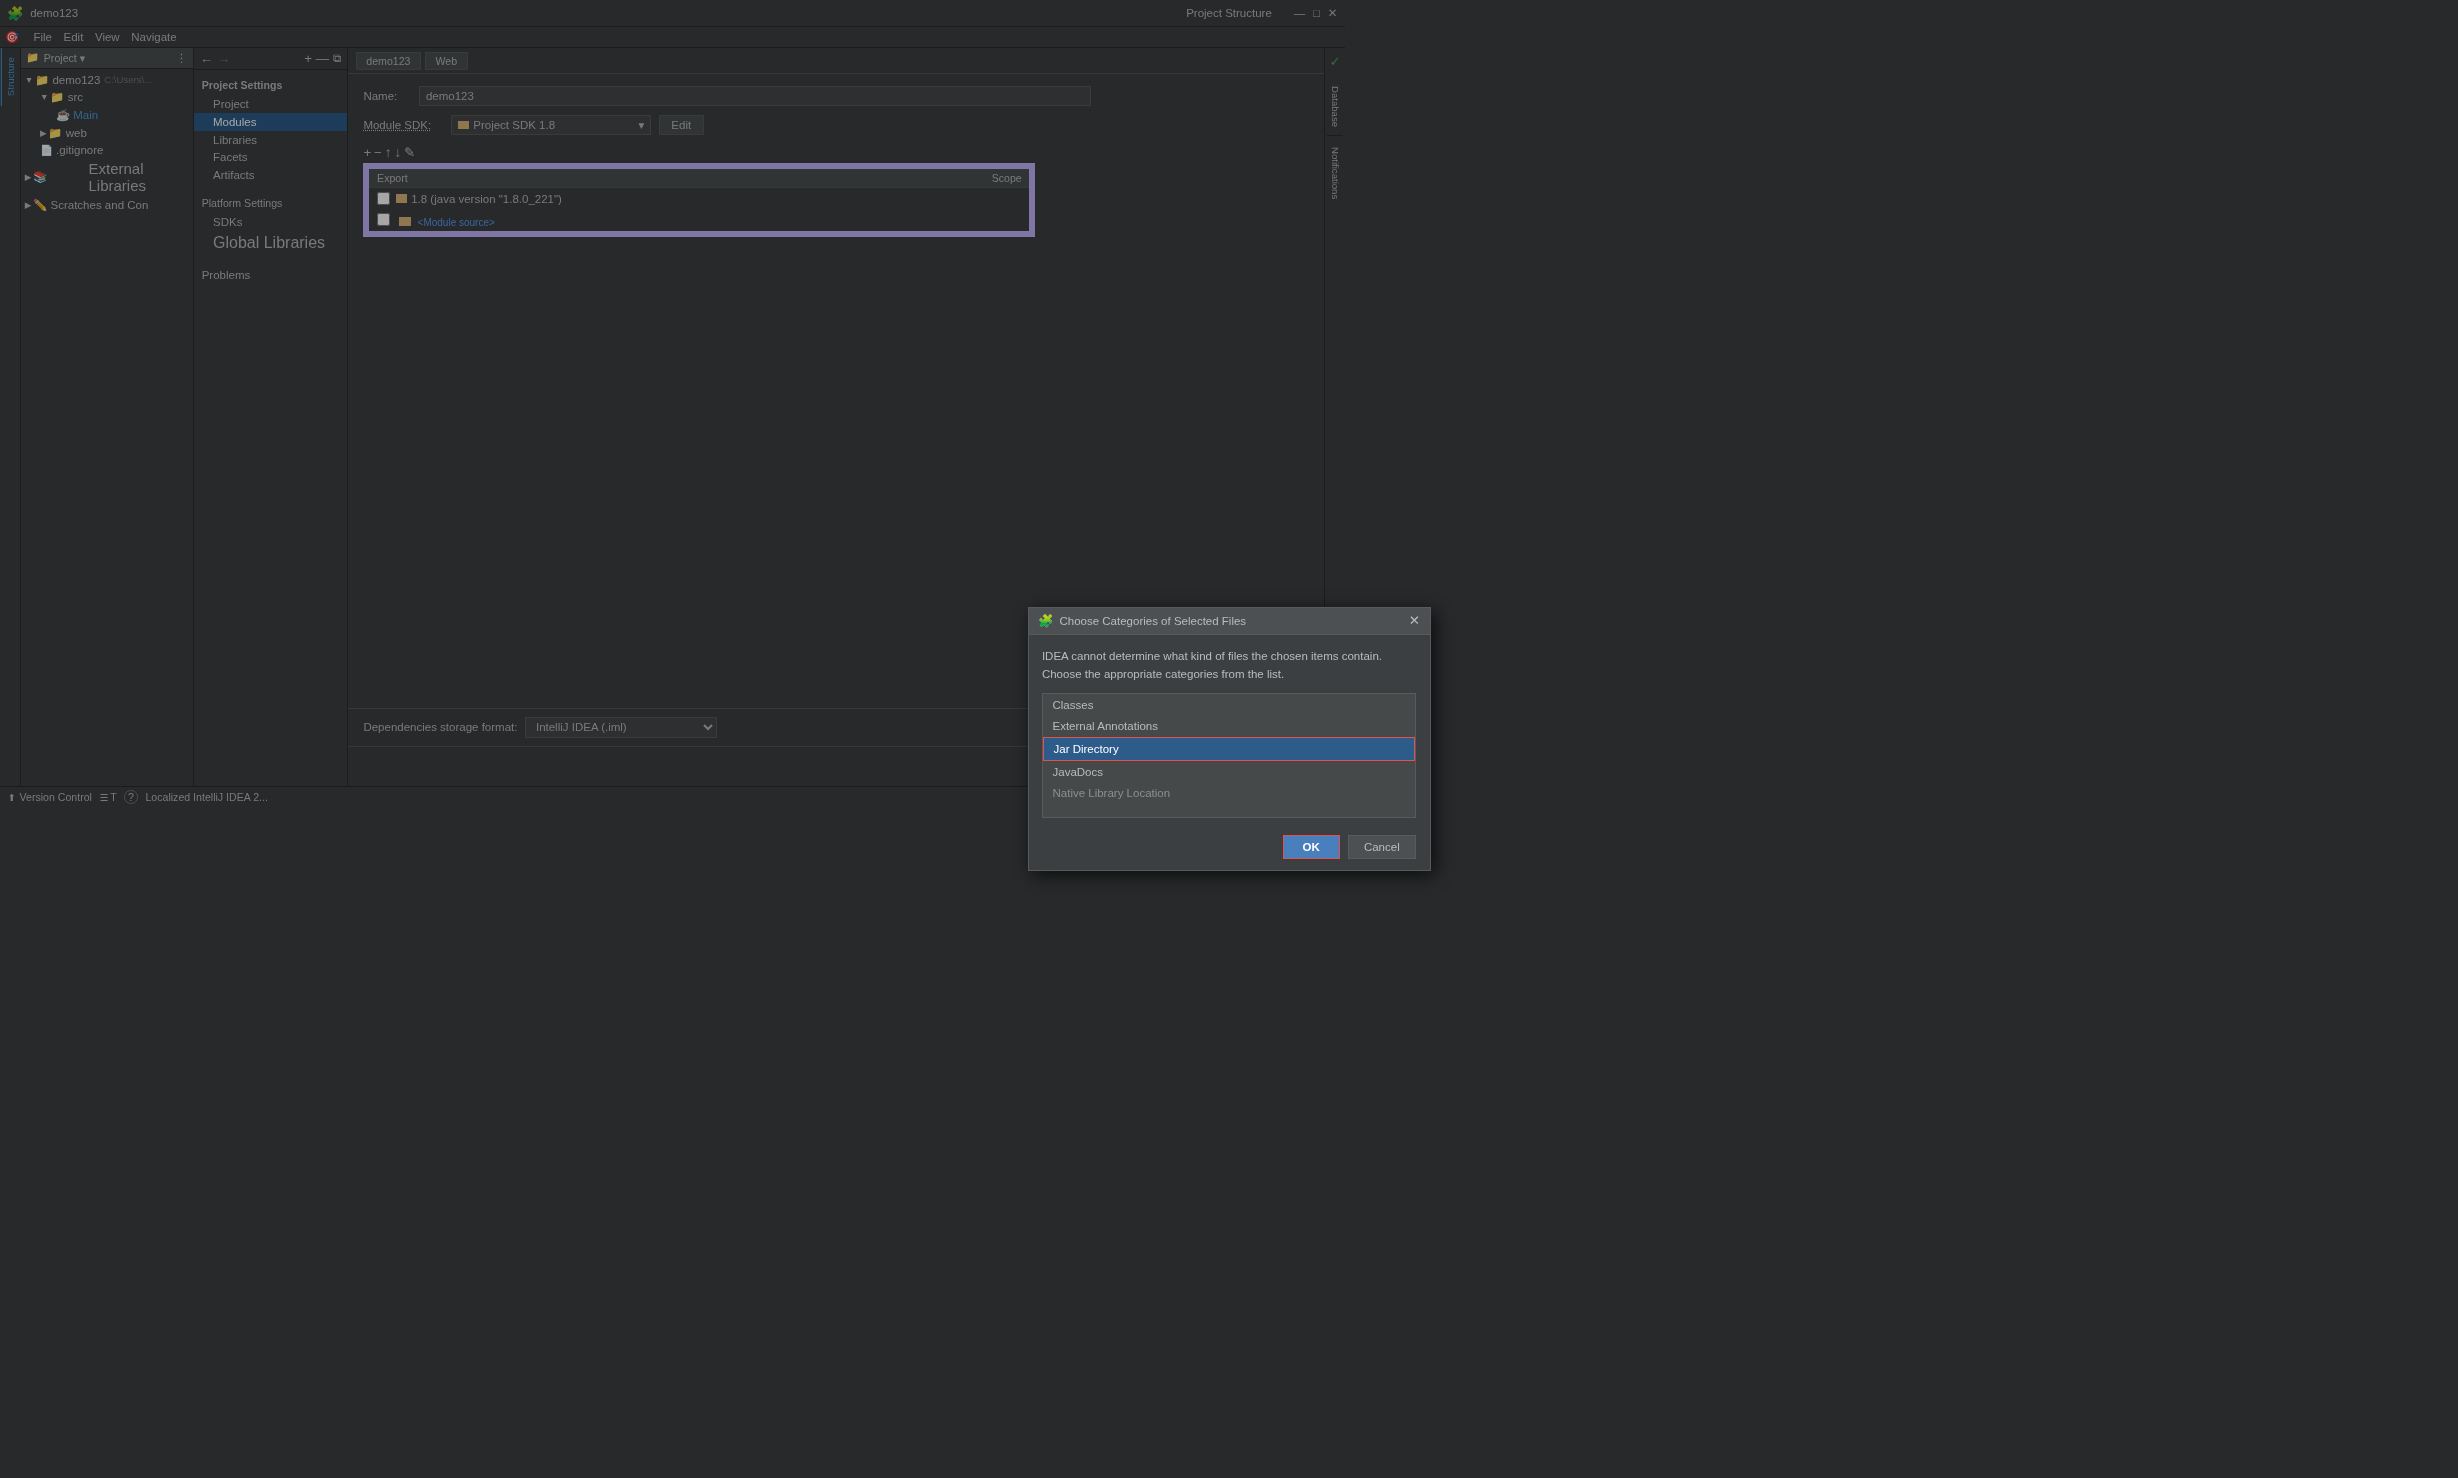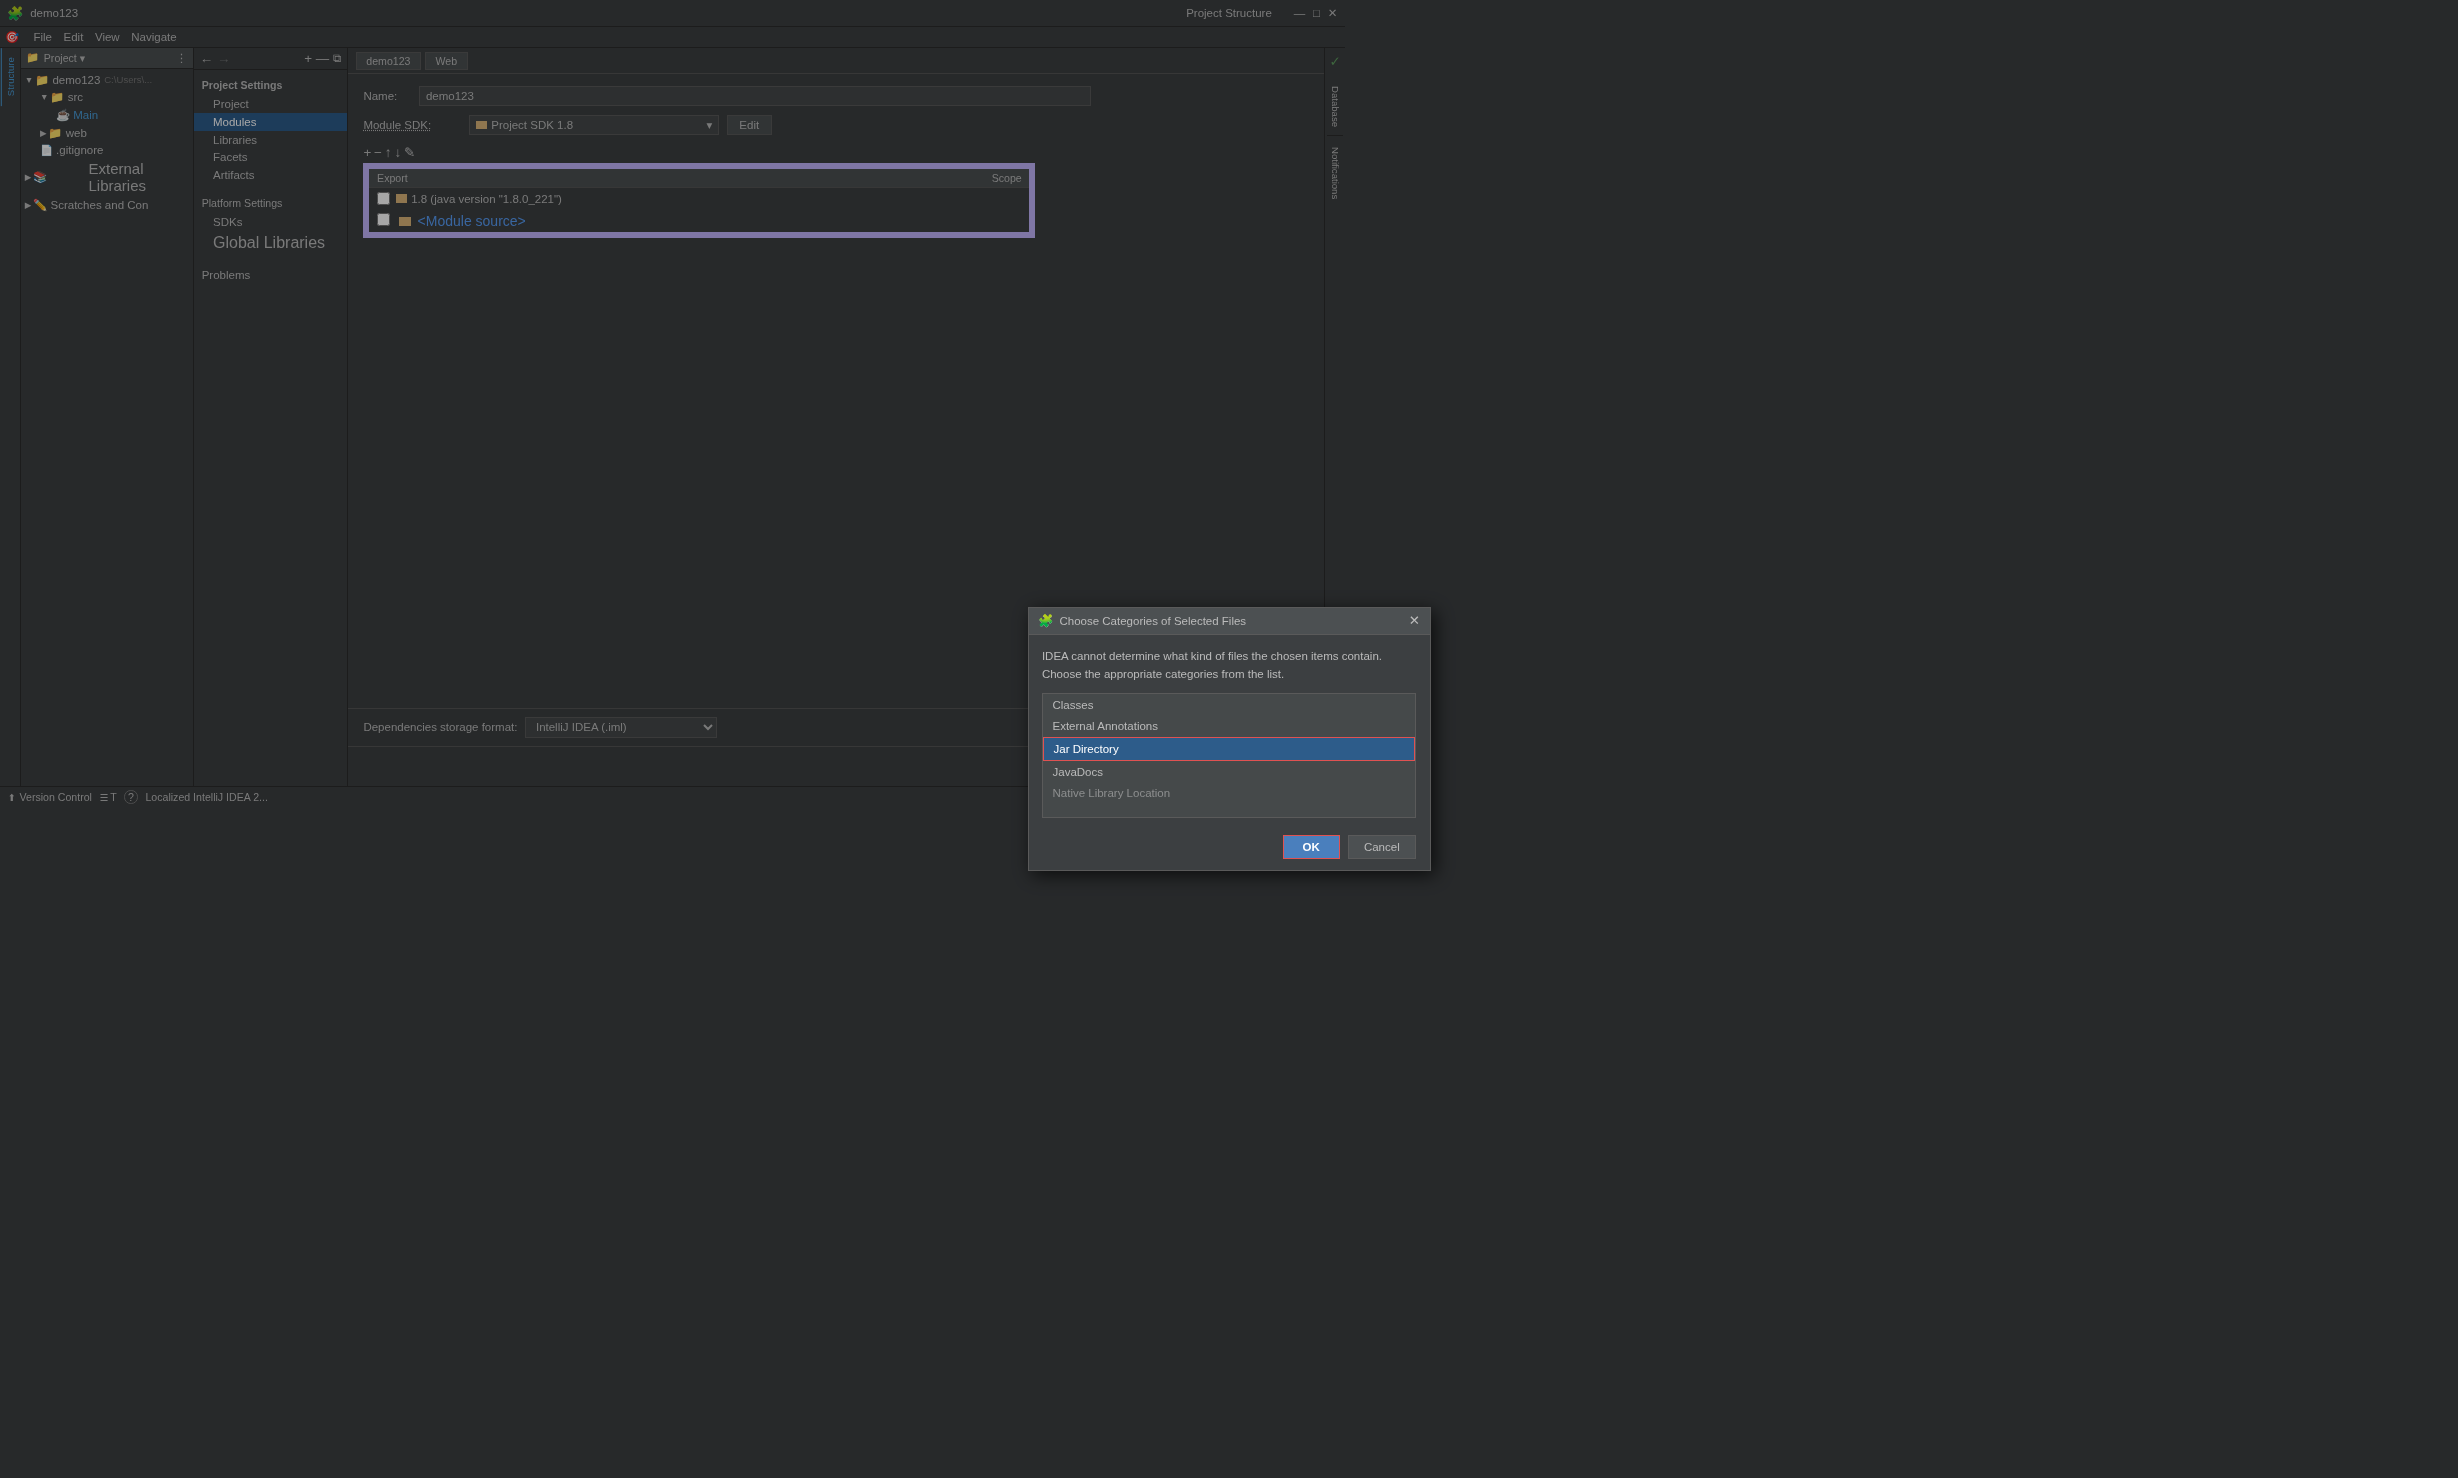--- a/index.html
+++ b/index.html
@@ -127,21 +127,21 @@
     <div style="flex:1;padding:11.5px 15.4px;overflow:auto;">
 
       <div style="display:flex;align-items:center;margin-bottom:9.6px;">
         <span style="color:#bbbbbb;font-size:11.5px;margin-right:7.7px;width:48px;">Name:</span>
         <input type="text" style="width: 672px; background: rgb(69, 73, 74); border: 1px solid rgb(90, 90, 90); color: rgb(187, 187, 187); padding: 2.9px 5.8px; font-size: 11.5px;" value="demo123">
       </div>
 
 
       <div style="display:flex;align-items:center;margin-bottom:9.6px;">
         <span style="color:#bbbbbb;font-size:11.5px;margin-right:20px;text-decoration:underline;text-decoration-style:dotted;">Module SDK:</span>
-        <div style="display:flex;align-items:center;background:#45494a;border:1px solid #5a5a5a;padding:1.9px 5.8px;width:250px;margin-left:18px;">
+        <div style="display:flex;align-items:center;background:#45494a;border:1px solid #5a5a5a;padding:1.9px 5.8px;width:200px;">
           <span style="display:inline-block;width:11.5px;height:8.6px;background:#dcb67a;margin-right:3.8px;"></span>
           <span style="font-size:11.5px;color:#bbbbbb;flex:1;">Project SDK 1.8</span>
           <span style="color:#bbbbbb;cursor:pointer;">▾</span>
         </div>
         <button style="background:#4c5052;border:1px solid #5a5a5a;color:#bbbbbb;padding:2.9px 11.5px;font-size:11.5px;cursor:pointer;margin-left:7.7px;">Edit</button>
       </div>
 
       <div style="display:flex;align-items:center;margin-bottom:3.8px;gap:2.9px;">
         <button style="background:transparent;border:none;color:#bbbbbb;cursor:pointer;font-size:13.4px;">+</button>
         <button style="background:transparent;border:none;color:#bbbbbb;cursor:pointer;font-size:13.4px;">−</button>
@@ -164,21 +164,21 @@
                 <input type="checkbox" style="margin-right: 5.8px;">
                 <span style="display:inline-block;width:11.5px;height:8.6px;background:#dcb67a;margin-right:3.8px;"></span>
                 <span style="font-size:11.5px;color:#bbbbbb;">1.8 (java version "1.8.0_221")</span>
               </td>
               <td style="padding:3.8px 7.7px;font-size:11.5px;color:#bbbbbb;"></td>
             </tr>
             <tr>
               <td style="padding:3.8px 7.7px;font-size:11.5px;">
                 <input type="checkbox" style="margin-right: 5.8px;">
                 <span style="display:inline-block;width:11.5px;height:8.6px;background:#dcb67a;margin-right:3.8px;"></span>
-                <span style="font-size:14px;color:#589df6;">&lt;Module source&gt;</span>
+                <span style="font-size:10px;color:#589df6;">&lt;Module source&gt;</span>
               </td>
               <td style="padding:3.8px 7.7px;font-size:11.5px;color:#bbbbbb;"></td>
             </tr>
           </tbody>
         </table>
       </div>
     </div>
 
     <div style="padding:7.7px 15.4px;border-top:1px solid #555;display:flex;align-items:center;">
       <span style="color:#bbbbbb;font-size:11.5px;margin-right:7.7px;">Dependencies storage format:</span>

